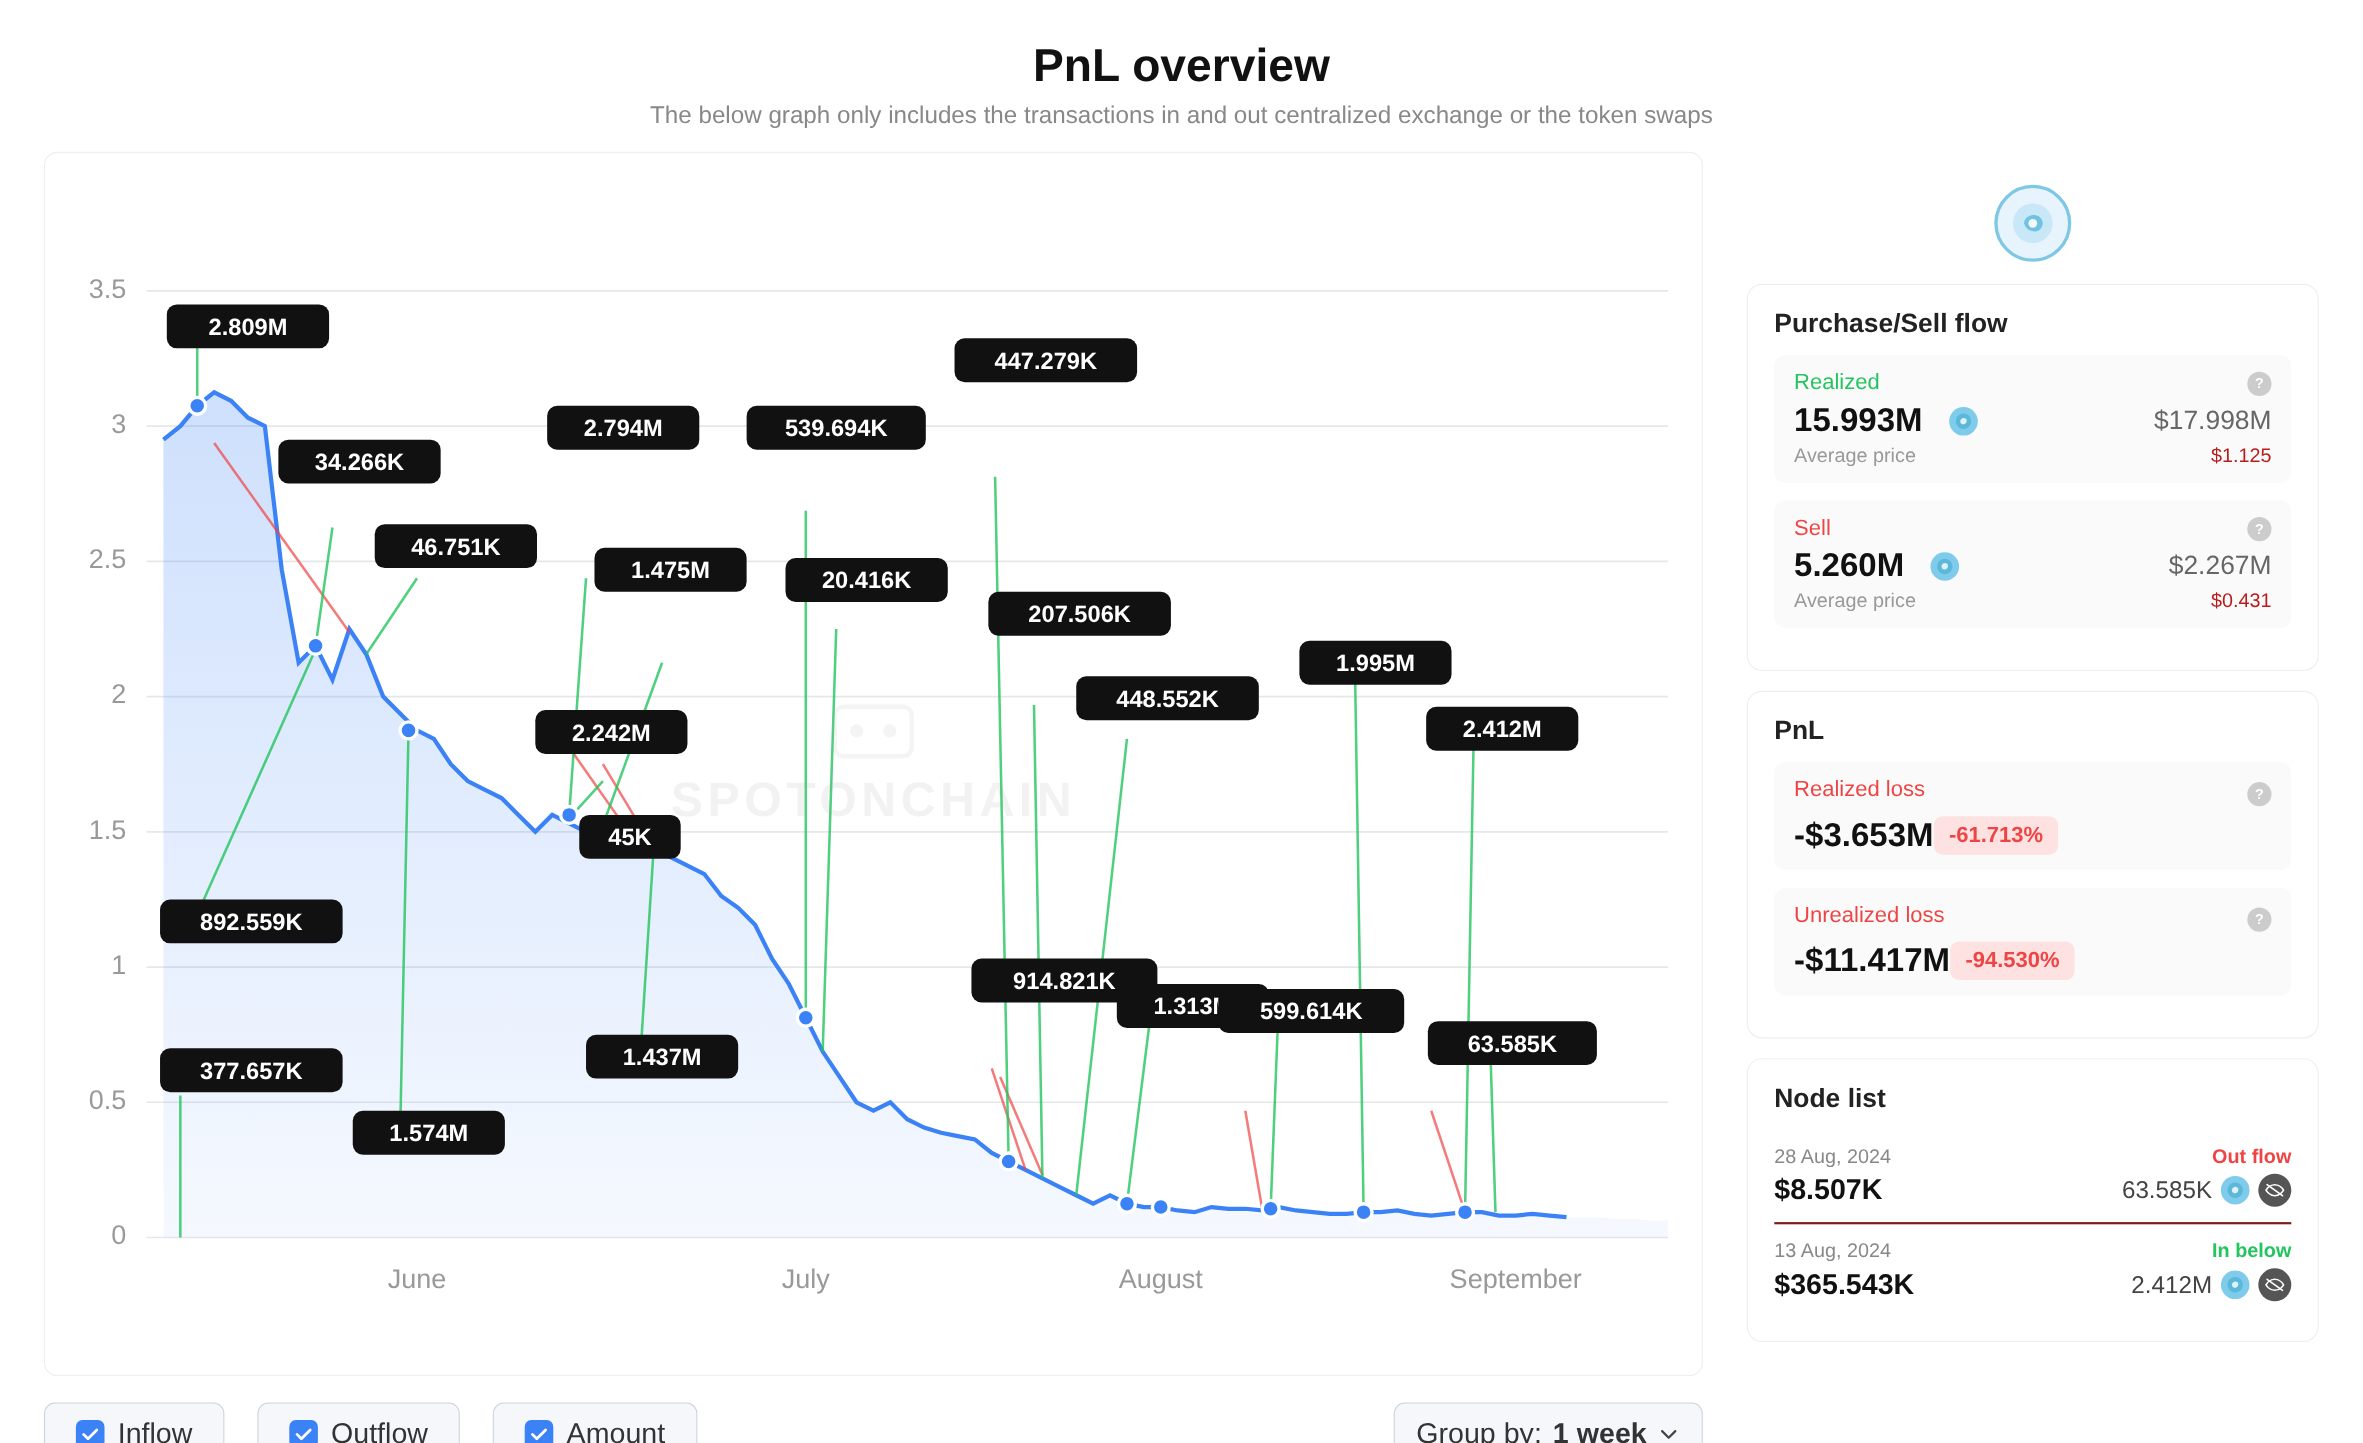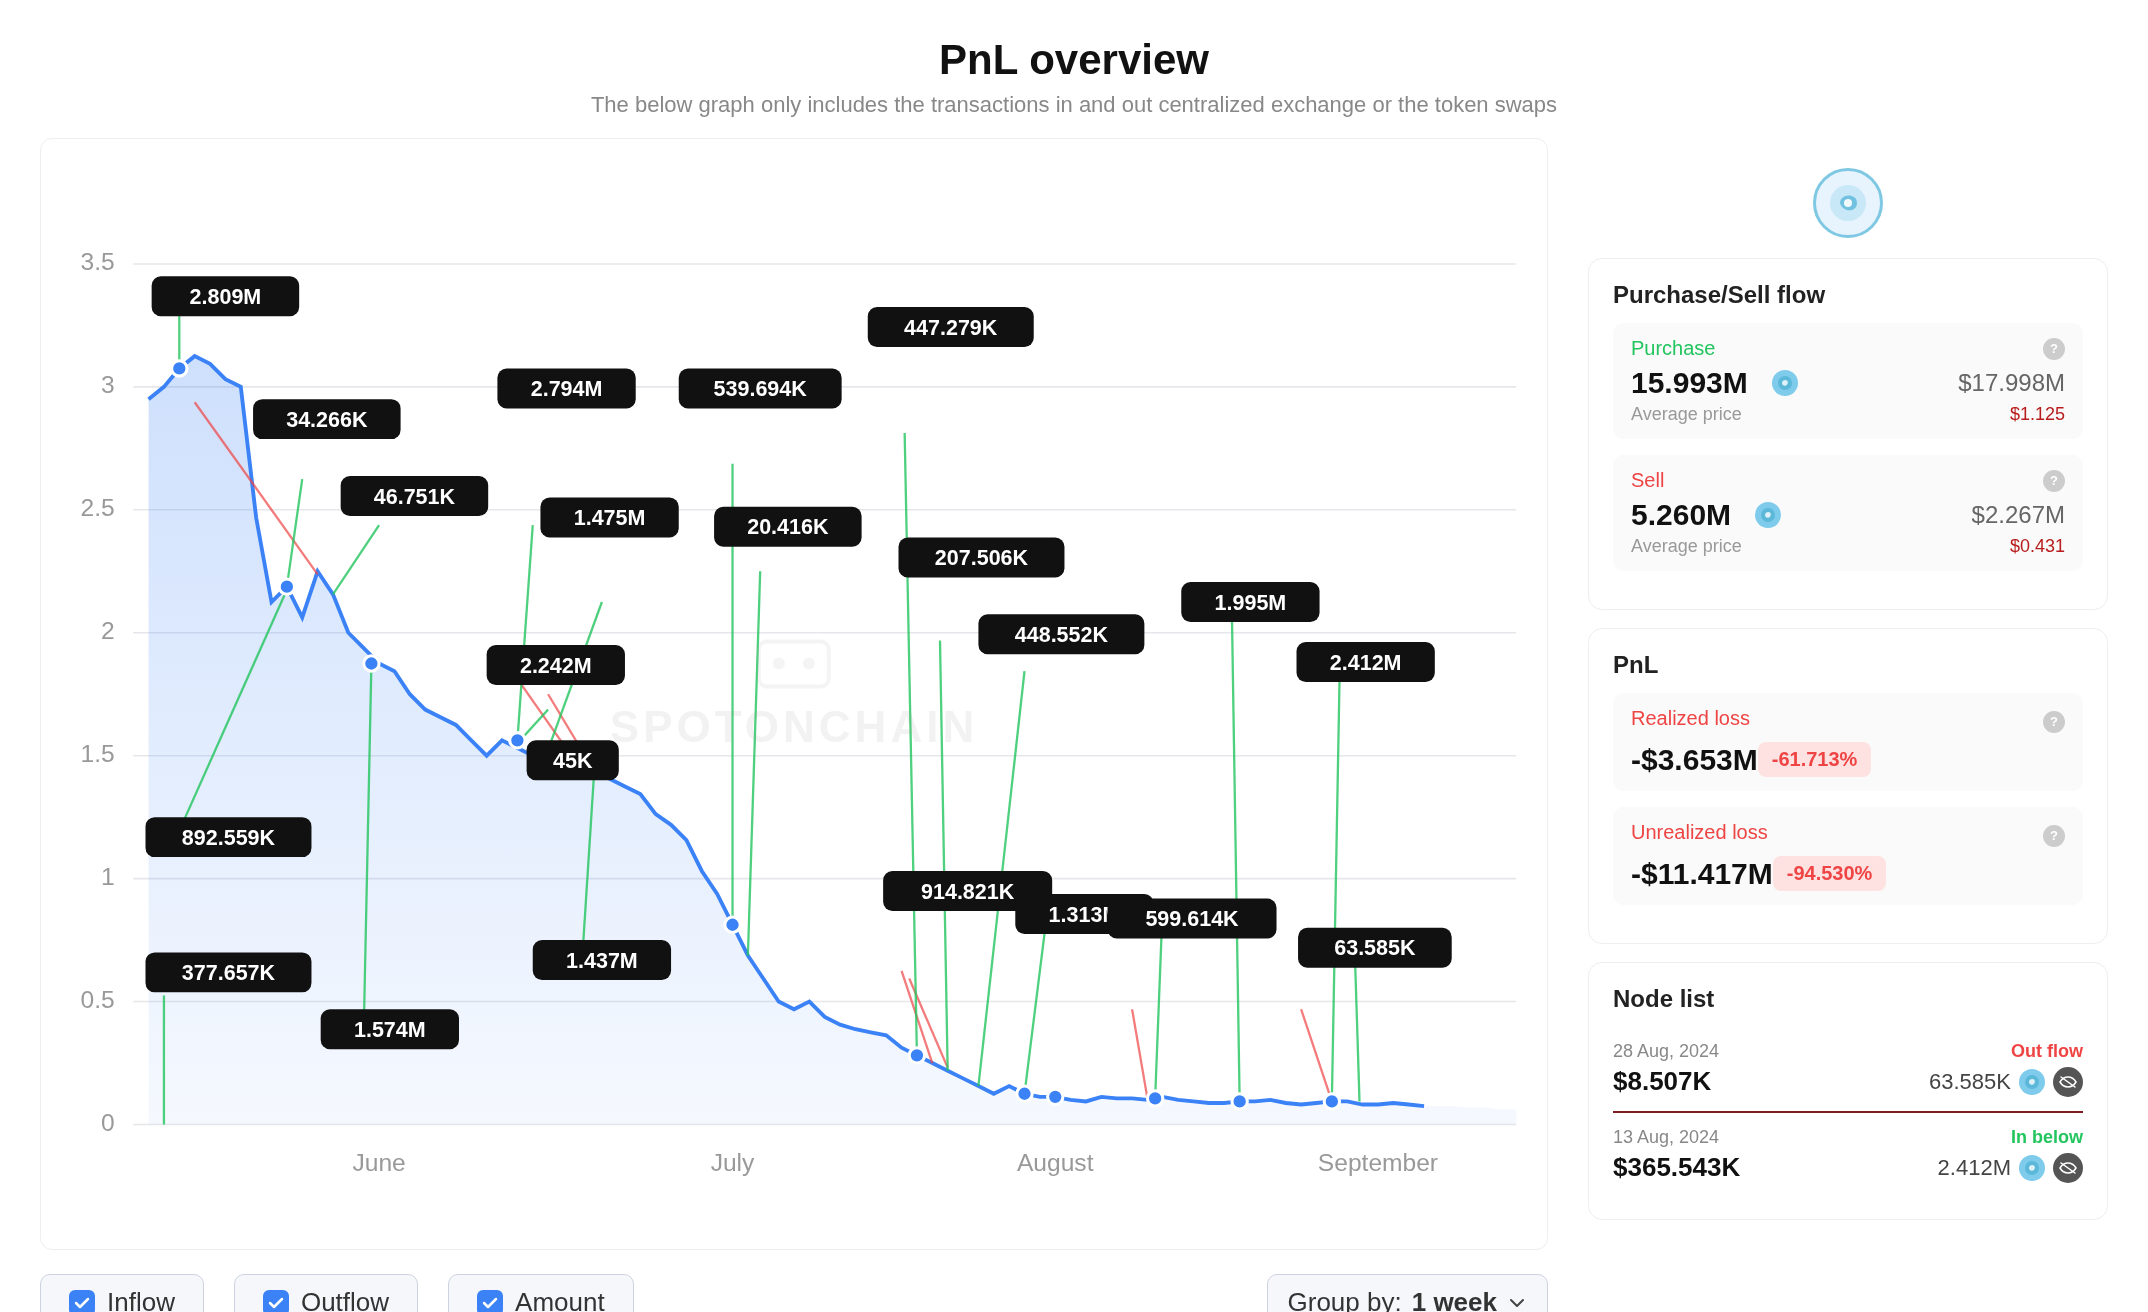--- a/index.html
+++ b/index.html
@@ -551,21 +551,21 @@
             <circle cx="20" cy="20" r="4" fill="#fff" opacity="0.9"></circle>
           </svg>
         </div>
       </div>
 
       <div class="panel-section">
         <div class="section-title">Purchase/Sell flow</div>
 
         <div class="flow-block">
           <div class="flow-label-row">
-            <span class="flow-label purchase">Purchase</span>
+            <span class="flow-label purchase">Realized</span>
             <div class="help-icon">?</div>
           </div>
           <div class="flow-values-row">
             <div class="flow-primary">
               <span class="flow-primary-value">15.993M</span>
               <div class="token-badge">
                 <svg viewBox="0 0 16 16" fill="none">
                   <circle cx="8" cy="8" r="7" fill="#5bb8d9"></circle>
                   <path d="M5 8 C5 5.5 8 4 10 5.5 C11.5 6.8 11 9.5 9 10.5 C7 11.5 5 10 5 8Z" fill="#fff" opacity="0.8"></path>
                 </svg>

